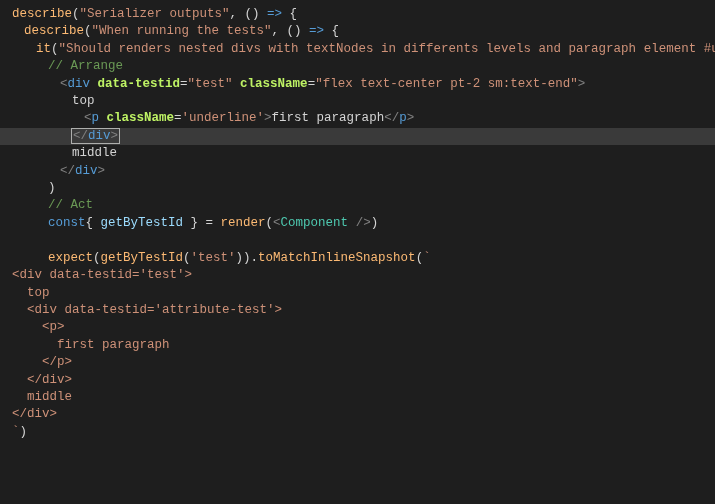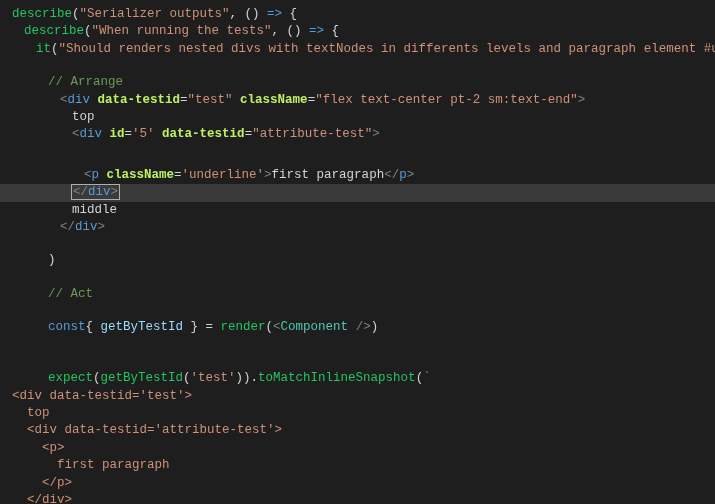--- a/index.html
+++ b/index.html
@@ -10,26 +10,26 @@
     line-height: 17.4px;
     color: #d4d4d4;
     width: 715px;
     height: 504px;
     overflow: hidden;
     padding: 6px 0 0 12px;
   }
   .line { white-space: pre; }
   .i1 { padding-left: 12px; }
   .i2 { padding-left: 24px; }
-  .i3 { padding-left: 36px; margin-top: 16px; }
+  .i3 { padding-left: 36px; }
   .i4 { padding-left: 48px; }
   .i5 { padding-left: 60px; }
-  .i6 { padding-left: 72px; margin-top: 23px; }
+  .i6 { padding-left: 72px; }
   .hl { background: #3a3a3a; margin-left: -12px; padding-left: 12px; width: 715px; }
-  .call { color: #22c55e; }
+  .call { color: #fdba74; }
   .str  { color: #ce9178; }
   .kw   { color: #569cd6; }
   .pn   { color: #d4d4d4; }
   .cm   { color: #6a9955; }
   .var  { color: #9cdcfe; }
   .type { color: #4ec9b0; }
   .tag  { color: #569cd6; }
   .attr { color: #bef264; font-weight: bold; }
   .brkt { color: #808080; }
   .cursor { outline: 1px solid #aeafad; padding: 0 1px; }
@@ -45,21 +45,20 @@
 
 <div class="line i2"><span class="call">it</span><span class="pn">(</span><span class="str">"Should renders nested divs with textNodes in differents levels and paragraph element #unit"</span></div>
 
 <div class="line i3"><span class="cm">// Arrange</span></div>
 
 
 <div class="line i4"><span class="brkt">&lt;</span><span class="tag">div</span><span class="pn"> </span><span class="attr">data-testid</span><span class="pn">=</span><span class="str">"test"</span><span class="pn"> </span><span class="attr">className</span><span class="pn">=</span><span class="str">"flex text-center pt-2 sm:text-end"</span><span class="brkt">&gt;</span></div>
 
 <div class="line i5"><span class="pn">top</span></div>
 
-<div class="line i5"><span class="brkt">&lt;</span><span class="tag">div</span><span class="pn"> </span><span class="attr">id</span><span class="pn">=</span><span class="str">'5'</span><span class="pn"> </span><span class="attr">data-testid</span><span class="pn">=</span><span class="str">"attribute-test"</span><span class="brkt">&gt;</span></div>
 
 <div class="line i6"><span class="brkt">&lt;</span><span class="tag">p</span><span class="pn"> </span><span class="attr">className</span><span class="pn">=</span><span class="str">'underline'</span><span class="brkt">&gt;</span><span class="pn">first paragraph</span><span class="brkt">&lt;/</span><span class="tag">p</span><span class="brkt">&gt;</span></div>
 
 <div class="line hl"><span class="i5"></span><span class="cursor"><span class="brkt">&lt;/</span><span class="tag">div</span><span class="brkt">&gt;</span></span></div>
 
 <div class="line i5"><span class="pn">middle</span></div>
 
 <div class="line i4"><span class="brkt">&lt;/</span><span class="tag">div</span><span class="brkt">&gt;</span></div>
 
 <div class="line i3"><span class="pn">)</span></div>

